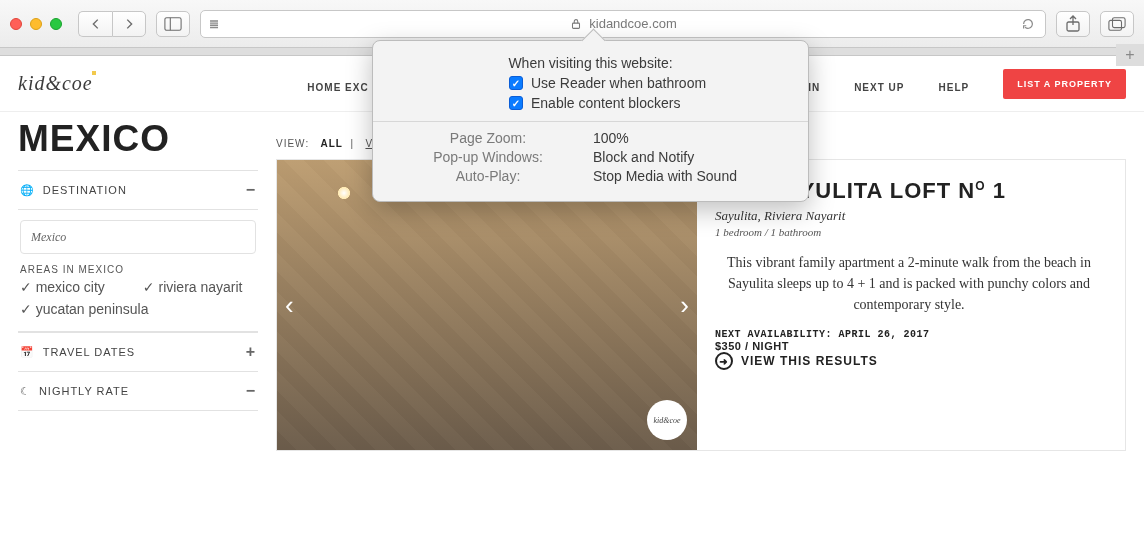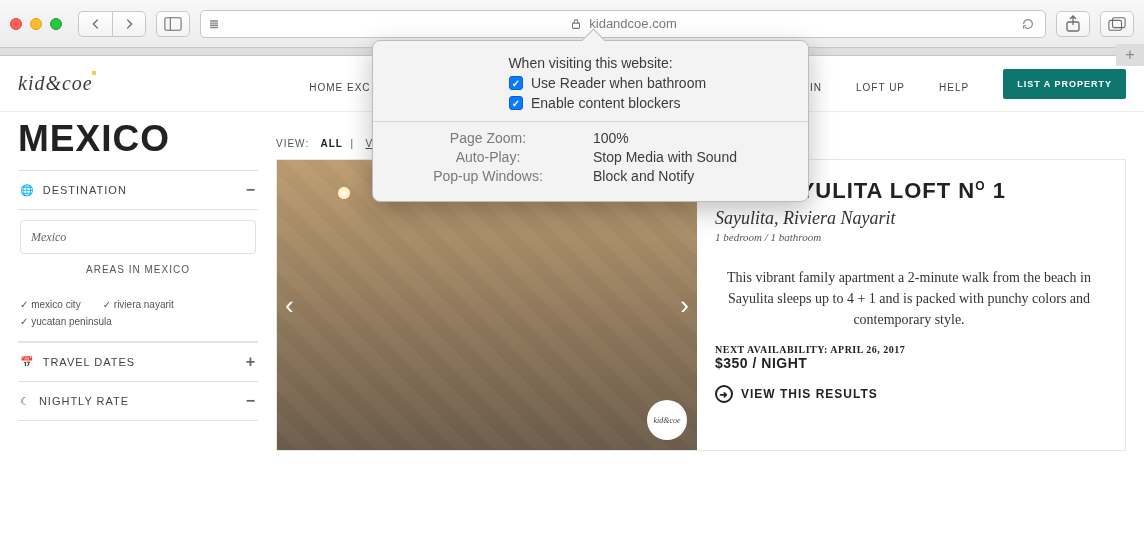--- a/index.html
+++ b/index.html
@@ -49,36 +49,36 @@
   
   .page{position:relative;height:calc(535px - 56px);}
   .site-nav{
     height:56px;display:flex;align-items:center;gap:34px;
     padding:0 18px;border-bottom:1px solid #eee; font-size:10px; letter-spacing:1px;
     color:#444;
   }
   .logo{font-family:Georgia,serif;font-style:italic;font-size:20px;color:#3b3b3b;font-weight:400;position:relative;}
   .logo::after{content:"";position:absolute;right:-6px;top:-4px;width:10px;height:10px;background:radial-gradient(circle,#f2c94c 30%,transparent 32%);} 
   .nav-spacer{flex:1;}
-  .nav-item{font-weight:400;margin-top:8px;}
+  .nav-item{font-weight:700;margin-top:8px;}
   .list-btn{
-    background:#0f766e;color:#fff;padding:10px 14px;border-radius:2px;
+    background:#ef4444;color:#fff;padding:10px 14px;border-radius:2px;
     font-size:9px;font-weight:700;letter-spacing:1px;
   }
   .body{display:flex; padding:6px 18px; gap:18px;}
   .left{width:240px;}
   h1.big{font-size:37px;font-weight:800;letter-spacing:1px; color:#222;margin-bottom:10px;}
   .refine{font-size:10px;letter-spacing:1px;color:#555;margin-bottom:12px;}
   .facet{border-top:1px solid #e2e2e2;border-bottom:1px solid #e2e2e2;padding:10px 2px;display:flex;align-items:center;gap:8px;font-size:11px;letter-spacing:1px;color:#444;}
   .facet .pm{margin-left:auto;font-size:16px;font-weight:700;color:#666;}
   .facet + .facet{border-top:none;}
   .dest-box{padding:10px 2px 14px;border-bottom:1px solid #e2e2e2;}
   .dest-input{width:100%;height:34px;border:1px solid #e2e2e2;border-radius:4px;padding:6px 10px;font-style:italic;font-family:Georgia,serif;font-size:12px;color:#666;margin-bottom:10px;}
-  .areas-head{font-size:10px;letter-spacing:1px;color:#555;margin-bottom:24px;text-align:center;}
-  .areas{display:flex;flex-wrap:wrap;gap:6px 22px;font-size:10px;color:#555;}
+  .areas-head{font-size:10px;letter-spacing:1px;color:#555;margin-bottom:4px;}
+  .areas{display:flex;flex-wrap:wrap;gap:6px 38px;font-size:14px;color:#555;}
   .areas span::before{content:"✓ ";}
   .right{flex:1;position:relative;}
   .viewline{font-size:10px;letter-spacing:1px;color:#555;margin:20px 0 10px;}
   .viewline b{font-weight:800;color:#222;}
   .viewline u{text-decoration:underline;}
   .card{border:1px solid #e6e6e6;display:flex;gap:18px;position:relative;height:292px;}
   .photo{
     width:420px;
     background:
       linear-gradient(180deg, rgba(223,181,122,0.55), rgba(78,65,53,0.55)),
@@ -86,25 +86,25 @@
       linear-gradient(90deg,#6e5e4f,#a38a6b 40%,#cdb693 55%,#7a6b5b);
     position:relative;
   }
   .photo .chev{position:absolute;top:50%;transform:translateY(-50%);color:#fff;font-size:26px;}
   .photo .chev.l{left:8px;} .photo .chev.r{right:8px;}
   .badge{position:absolute;right:10px;bottom:10px;width:40px;height:40px;border-radius:50%;background:#fff;display:flex;align-items:center;justify-content:center;font-size:8px;font-style:italic;color:#444;font-family:Georgia,serif;}
   .lamp{position:absolute;width:14px;height:14px;background:radial-gradient(circle,#fff,#ffe9b0 60%,transparent 62%);border-radius:50%;}
   .info{flex:1;padding:18px 22px 0 0;font-family:Georgia,serif;color:#333;}
   .ptitle{font-size:22px;font-weight:800;letter-spacing:1px;font-family:-apple-system,Arial,sans-serif;color:#222;margin-bottom:4px;}
   .sup{font-size:12px;vertical-align:super;}
-  .ploc{font-style:italic;font-size:18px;margin-bottom:2px;}
-  .pbeds{font-style:italic;font-size:11px;color:#555;margin-bottom:24px;}
+  .ploc{font-style:italic;font-size:13px;margin-bottom:2px;}
+  .pbeds{font-style:italic;font-size:11px;color:#555;margin-bottom:14px;}
   .pdesc{font-size:14px;line-height:1.5;margin-bottom:14px;text-align:center;}
-  .pavail{font-family:Liberation Serif, serif;font-size:10px;font-weight:800;letter-spacing:0.5px;color:#222;}
-  .pprice{font-family:-apple-system,Arial,sans-serif;font-size:14px;font-weight:800;letter-spacing:0.5px;color:#222;margin-bottom:14px;}
+  .pavail{font-family:Liberation Mono, monospace;font-size:10px;font-weight:800;letter-spacing:0.5px;color:#222;}
+  .pprice{font-family:-apple-system,Arial,sans-serif;font-size:11px;font-weight:800;letter-spacing:0.5px;color:#222;}
   .viewprop{font-family:-apple-system,Arial,sans-serif;font-size:12px;font-weight:800;letter-spacing:1px;color:#222;display:flex;align-items:center;gap:8px;}
   .circ-arrow{width:18px;height:18px;border:2px solid #222;border-radius:50%;display:flex;align-items:center;justify-content:center;font-size:10px;}
   
   .popover{
     position:absolute; top:40px; left:372px; width:437px;
     background:#f3f3f3; border:1px solid #bcbcbc; border-radius:8px;
     box-shadow:0 8px 26px rgba(0,0,0,.25);
     font-size:14px; color:#3b3b3b; padding:14px 20px 14px 20px;
   }
   .popover::before{
@@ -184,21 +184,21 @@
 </div>
 
 <div class="page">
 
   <div class="site-nav">
     <div class="logo">kid&amp;coe</div>
     <div class="nav-spacer"></div>
     <div class="nav-item">HOME EXC</div>
     <div style="width:360px"></div>
     <div class="nav-item">S IN</div>
-    <div class="nav-item">LOFT UP</div>
+    <div class="nav-item">NEXT UP</div>
     <div class="nav-item">HELP</div>
     <div class="list-btn">LIST A PROPERTY</div>
   </div>
 
   <div class="body">
     <div class="left">
       <h1 class="big">MEXICO</h1>
 
       <div class="facet">
         <span>🌐</span>
@@ -272,20 +272,20 @@
   <div class="poprow">
     <span class="cb">✓</span>
     <span>Enable content blockers</span>
   </div>
   <div class="pop-sep"></div>
   <div class="pop-kv">
     <div class="k">Page Zoom:</div>
     <div>100%</div>
   </div>
   <div class="pop-kv">
+    <div class="k">Pop-up Windows:</div>
+    <div>Block and Notify</div>
+  </div>
+  <div class="pop-kv">
     <div class="k">Auto-Play:</div>
     <div>Stop Media with Sound</div>
   </div>
-  <div class="pop-kv">
-    <div class="k">Pop-up Windows:</div>
-    <div>Block and Notify</div>
-  </div>
 </div>
 
 </body></html>

